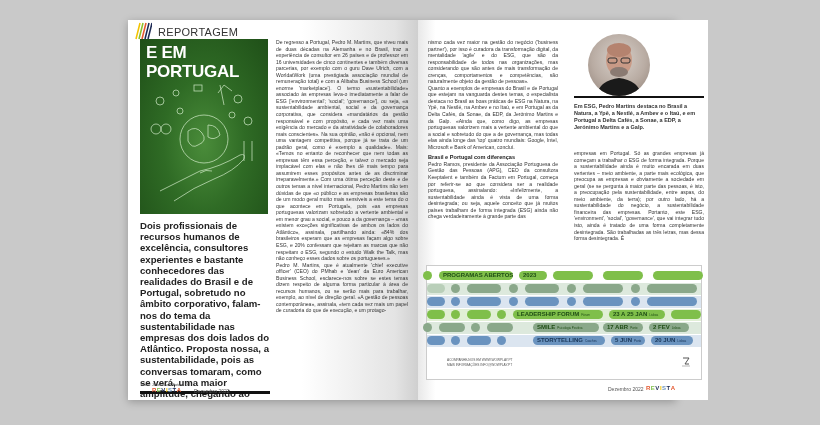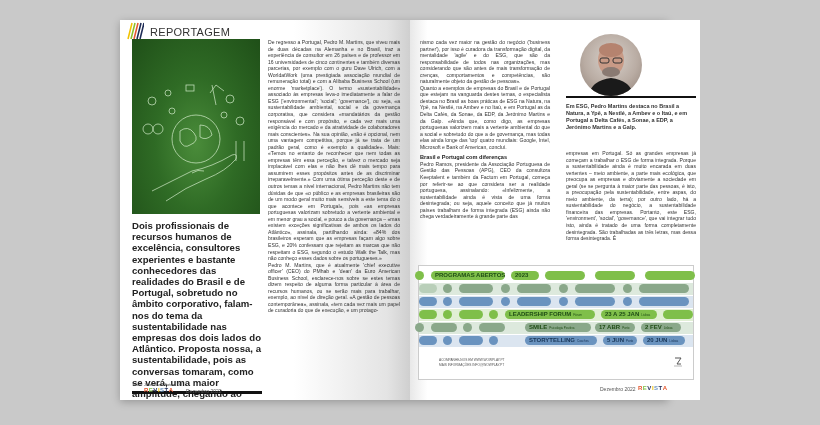--- a/index.html
+++ b/index.html
@@ -1,17 +1,17 @@
 <!DOCTYPE html>
 <html><head>
 <meta charset="utf-8">
 <style>
   html,body{margin:0;padding:0;}
   body{width:820px;height:425px;background:#c9c9c9;position:relative;overflow:hidden;font-family:"Liberation Sans",sans-serif;}
-  .spread{position:absolute;left:120px;top:20px;width:548px;height:380px;box-shadow:0 2px 8px rgba(0,0,0,.25);}
+  .spread{position:absolute;left:128px;top:20px;width:548px;height:380px;box-shadow:0 2px 8px rgba(0,0,0,.25);}
   .page-left{position:absolute;left:0;top:0;width:290px;height:380px;background:linear-gradient(90deg,#fff 0%,#fff 60%,#e4e4e4 92%,#cfcfcf 100%);overflow:hidden;}
   .page-right{position:absolute;left:290px;top:0;width:290px;height:380px;background:linear-gradient(90deg,#e8e8e8 0%,#fff 6%,#fff 100%);overflow:hidden;}
   .stripes{position:absolute;left:6px;top:2px;width:18px;height:18px;}
   .section-label{position:absolute;left:30px;top:6px;font-size:11px;letter-spacing:.3px;color:#333;font-family:"Liberation Sans",sans-serif;}
   .hero{position:absolute;left:12px;top:19px;width:128px;height:175px;background:radial-gradient(ellipse at 50% 60%,#4a8c3a 0%,#2f6b25 45%,#1f4f18 100%);overflow:hidden;}
   .hero-title{position:absolute;left:6px;top:4px;color:#fff;font-weight:bold;font-size:17px;line-height:19px;font-family:"Liberation Sans",sans-serif;letter-spacing:-.3px;}
   .hero-art{position:absolute;left:0;top:42px;width:128px;height:133px;}
   .lede{position:absolute;left:12px;top:200px;width:132px;font-size:9.6px;line-height:11.2px;font-weight:bold;color:#222;font-family:"Liberation Sans",sans-serif;}
   .credits{position:absolute;left:12px;top:362px;font-size:4px;color:#444;}
   .rule-black{position:absolute;left:12px;top:371px;width:130px;height:3px;background:#111;}
@@ -42,20 +42,21 @@
       <line x1="2" y1="17" x2="6" y2="1" stroke="#f2c200" stroke-width="1.6"></line>
       <line x1="5" y1="17" x2="9" y2="1" stroke="#8bbf2a" stroke-width="1.6"></line>
       <line x1="8" y1="17" x2="12" y2="1" stroke="#e4572e" stroke-width="1.6"></line>
       <line x1="11" y1="17" x2="15" y2="1" stroke="#1d2a55" stroke-width="1.6"></line>
       <line x1="14" y1="17" x2="18" y2="1" stroke="#1d2a55" stroke-width="1.6"></line>
     </svg>
     <div class="section-label">REPORTAGEM</div>
 
     <div class="hero">
       <div class="hero-title">
+        <div>E EM PORTUGAL</div>
       </div>
       <svg class="hero-art" viewBox="0 0 128 133">
         <g stroke="#d8f0cf" stroke-width=".8" fill="none" opacity=".85">
           <circle cx="64" cy="58" r="24"></circle>
           <path d="M48 50 q8 -6 14 2 q6 8 -4 12 q-6 4 -10 -4z"></path>
           <path d="M68 44 q10 0 12 10 q-6 6 -12 2z"></path>
           <path d="M20 110 q20 -10 40 -20 q20 -4 40 -16 q6 -2 4 4 q-10 12 -30 20 q-20 8 -40 22"></path>
           <path d="M60 92 q6 -4 12 -2"></path>
           <circle cx="20" cy="20" r="4"></circle>
             <circle cx="36" cy="12" r="3"></circle>

